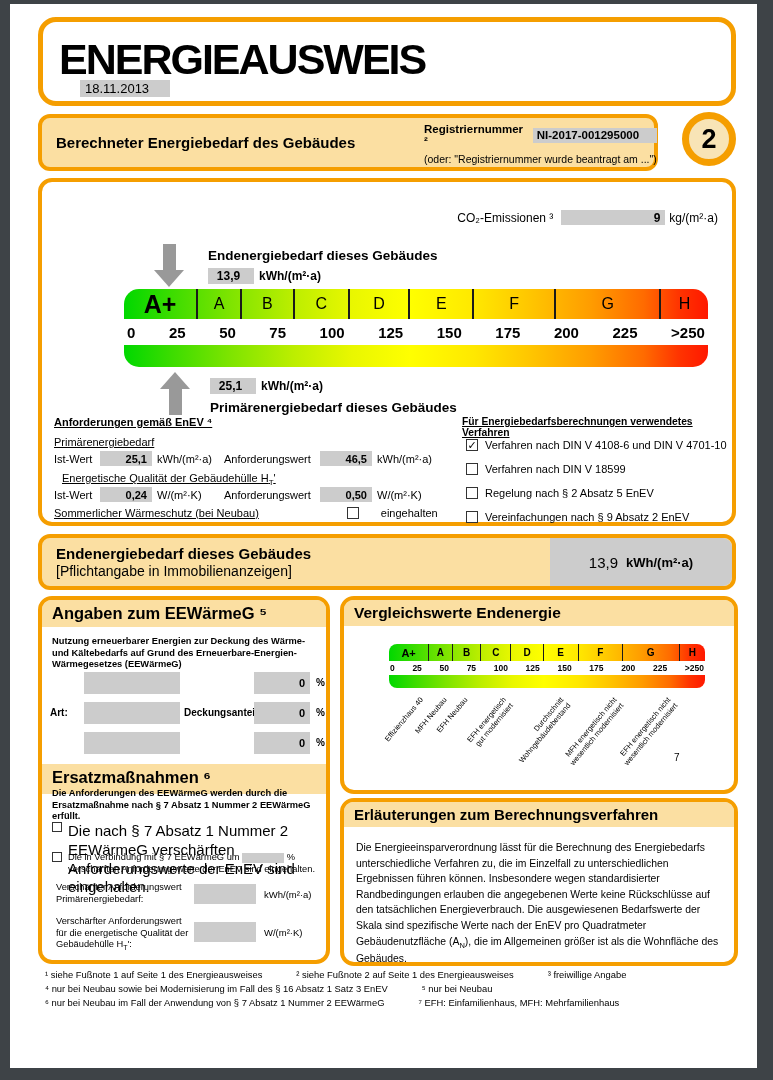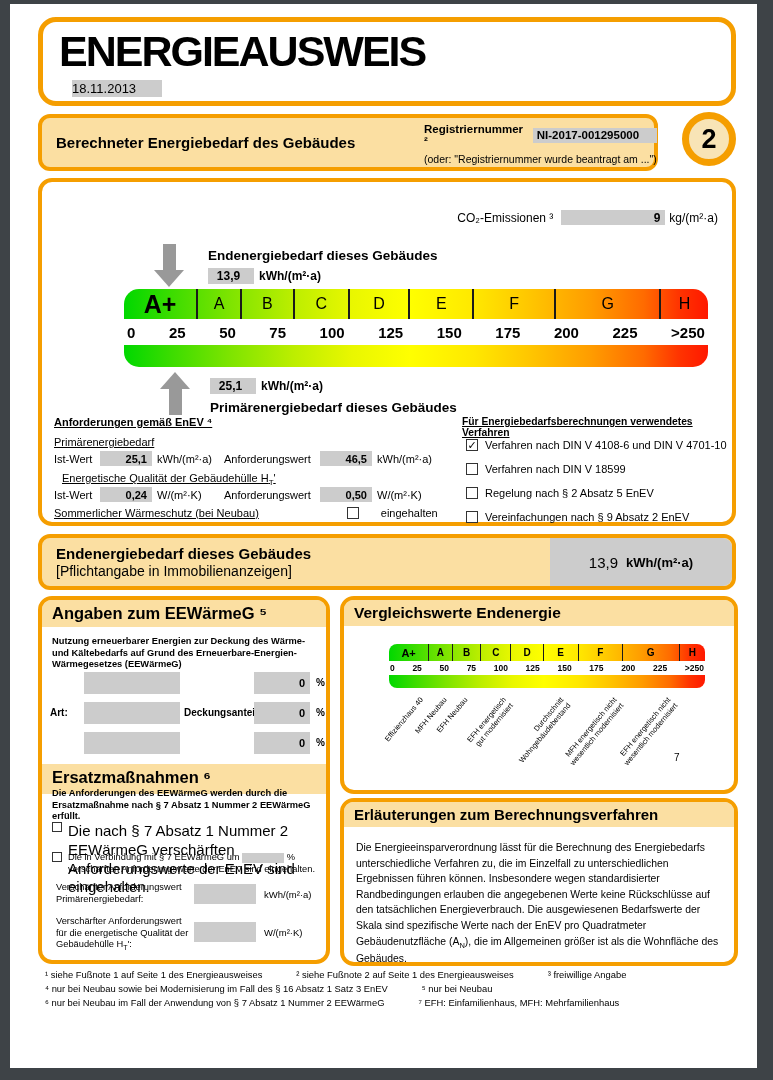--- a/index.html
+++ b/index.html
@@ -67,25 +67,25 @@
   .fnotes { position:absolute; font-size:9.4px; line-height:1.5; }
   .fnotes span { display:inline-block; margin-right:34px; }
 </style>
 </head>
 <body>
 
 <div class="screen">
 <div class="page">
 
   <div class="box" style="left:28px; top:13px; width:698px; height:89px; border-width:5px; border-radius:18px;">
-    <div class="abs" style="left:16px; top:8px; display:flex; align-items:baseline;flex-direction:column;">
+    <div class="abs" style="left:16px; top:16px; display:flex; align-items:baseline;flex-direction:column;">
       <span class="hdr-title">ENERGIEAUSWEIS</span>
     </div>
     <div class="abs" style="left:18px; top:58px; display:flex; align-items:center; font-size:13px;">
-      <span class="field" style="position:static; width:90px; height:17px; justify-content:flex-start; font-weight:normal; font-size:13px; margin-left:11px;">18.11.2013</span>
+      <span class="field" style="position:static; width:90px; height:17px; justify-content:flex-start; padding-left:5px; font-weight:normal; font-size:13px; margin-left:19px;">18.11.2013</span>
     </div>
   </div>
 
   <div class="box peach" style="left:28px; top:110px; width:620px; height:57px; border-radius:12px; background:#FBDFA2;">
     <div class="abs b" style="left:14px; top:16px; font-size:15px;">Berechneter Energiebedarf des Gebäudes</div>
     <div class="abs" style="left:382px; top:5px;">
       <div style="display:flex; align-items:center; gap:6px;">
         <span class="b" style="font-size:11.5px;">Registriernummer ²</span>
         <span class="field" style="position:static; width:128px; height:15px; justify-content:flex-start; padding-left:4px; font-size:11.5px;">NI-2017-001295000</span>
       </div>

